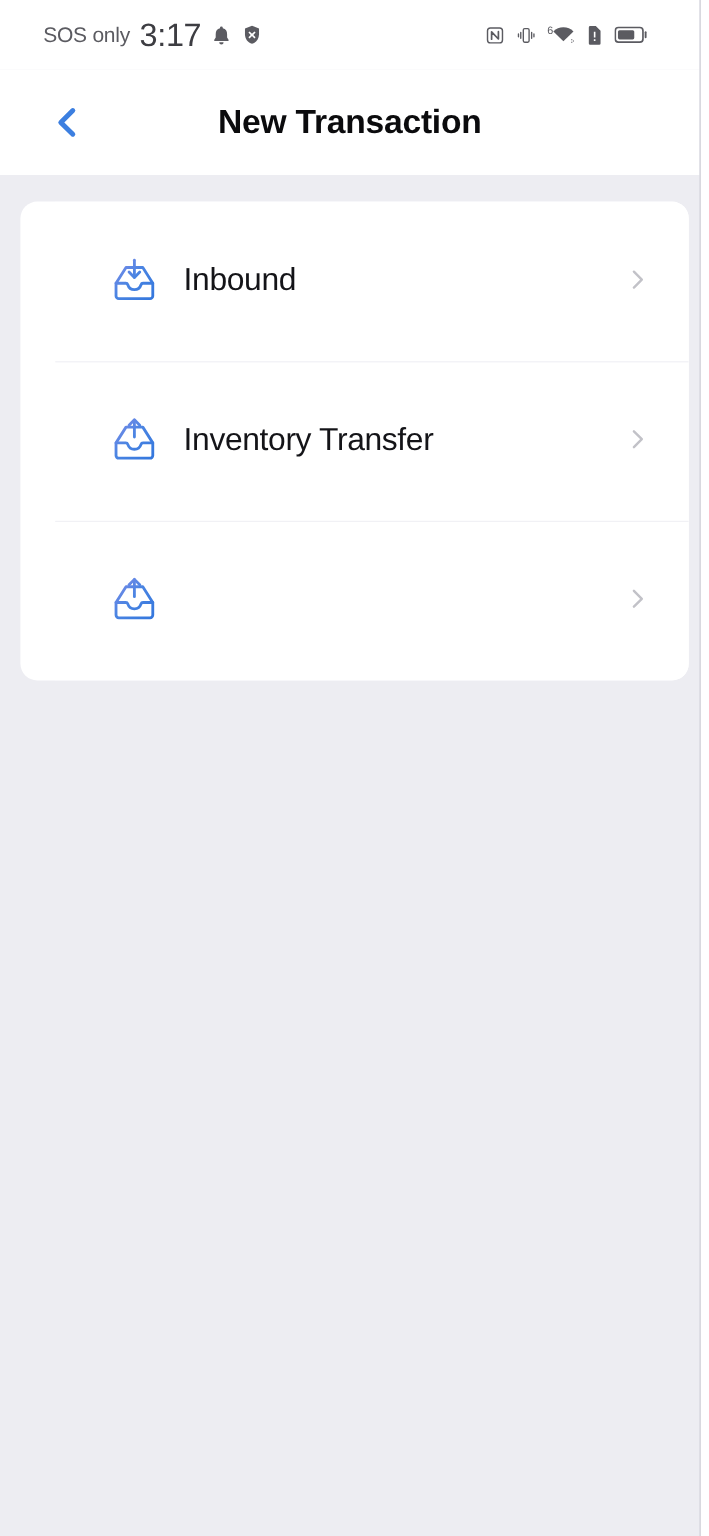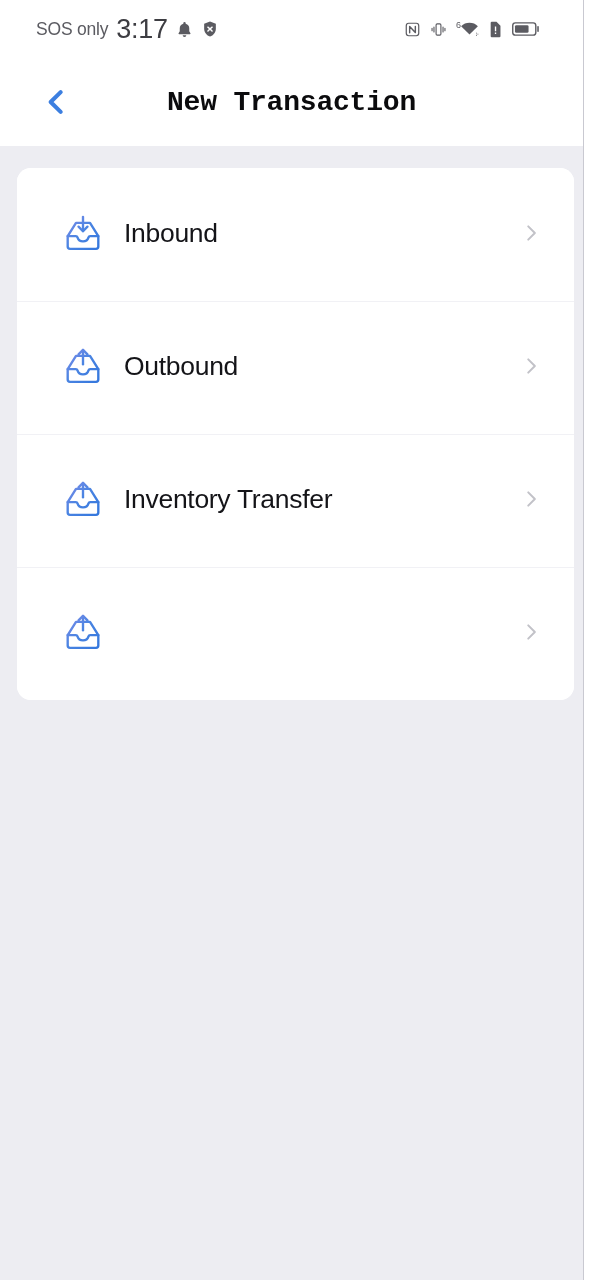--- a/index.html
+++ b/index.html
@@ -77,21 +77,20 @@
   .sicon { display:block; }
 
   
   #app-bar {
     position:absolute;
     left:0; top:58px;
     width:583px; height:88px;
     background:#ffffff;
     display:flex;
     align-items:center;
-    font-family:Liberation Mono, monospace;
   }
   #back-button {
     position:absolute;
     left:27px; top:18px;
     width:58px; height:52px;
     display:flex;
     align-items:center;
     justify-content:center;
     cursor:pointer;
   }
@@ -124,20 +123,21 @@
 
   .menu-row {
     position:relative;
     height:133px;
     display:flex;
     align-items:flex-start;
     padding-left:44px;
     padding-right:30px;
     cursor:pointer;
     background:#ffffff;
+    margin-left:29px;
   }
   .menu-row + .menu-row::before {
     content:"";
     position:absolute;
     left:0; top:0;
     width:100%;
     height:1px;
     background:#f1f1f5;
   }
   .row-inner {
@@ -262,45 +262,20 @@
           </div>
           <div class="row-label">Inbound</div>
           <div class="row-chevron">
             <svg width="22" height="22" viewBox="0 0 24 24" fill="none" stroke="#c2c2c8" stroke-width="2.2" stroke-linecap="round" stroke-linejoin="round">
               <path d="M9 4.8 16.2 12 9 19.2"></path>
             </svg>
           </div>
         </div>
       </div>
 
-      <div class="menu-row">
-        <div class="row-inner">
-          <div class="row-icon">
-            <svg width="42" height="42" viewBox="0 0 48 48" fill="none">
-              <defs>
-                <linearGradient id="gradOut1" x1="6" y1="8" x2="42" y2="42" gradientUnits="userSpaceOnUse">
-                  <stop offset="0" stop-color="#7b8ce8"></stop>
-                  <stop offset="0.45" stop-color="#4a84e2"></stop>
-                  <stop offset="1" stop-color="#3477dd"></stop>
-                </linearGradient>
-              </defs>
-              <path d="M6.5 27.5 16 12.5h16l9.5 15v12a2.6 2.6 0 0 1-2.6 2.6H9.1a2.6 2.6 0 0 1-2.6-2.6v-12z" stroke="url(#gradOut1)" stroke-width="2.7" stroke-linejoin="round"></path>
-              <path d="M6.5 27.5h9.3a2 2 0 0 1 1.9 1.4 6.6 6.6 0 0 0 12.6 0 2 2 0 0 1 1.9-1.4h9.3" stroke="url(#gradOut1)" stroke-width="2.7" stroke-linejoin="round" stroke-linecap="round"></path>
-              <path d="M24 22V5.8" stroke="url(#gradOut1)" stroke-width="2.7" stroke-linecap="round"></path>
-              <path d="M18.9 10.7 24 5.5l5.1 5.2" stroke="url(#gradOut1)" stroke-width="2.7" stroke-linecap="round" stroke-linejoin="round"></path>
-            </svg>
-          </div>
-          <div class="row-label">Outbound</div>
-          <div class="row-chevron">
-            <svg width="22" height="22" viewBox="0 0 24 24" fill="none" stroke="#c2c2c8" stroke-width="2.2" stroke-linecap="round" stroke-linejoin="round">
-              <path d="M9 4.8 16.2 12 9 19.2"></path>
-            </svg>
-          </div>
-        </div>
-      </div>
 
       <div class="menu-row">
         <div class="row-inner">
           <div class="row-icon">
             <svg width="42" height="42" viewBox="0 0 48 48" fill="none">
               <defs>
                 <linearGradient id="gradOut2" x1="6" y1="8" x2="42" y2="42" gradientUnits="userSpaceOnUse">
                   <stop offset="0" stop-color="#7b8ce8"></stop>
                   <stop offset="0.45" stop-color="#4a84e2"></stop>
                   <stop offset="1" stop-color="#3477dd"></stop>

